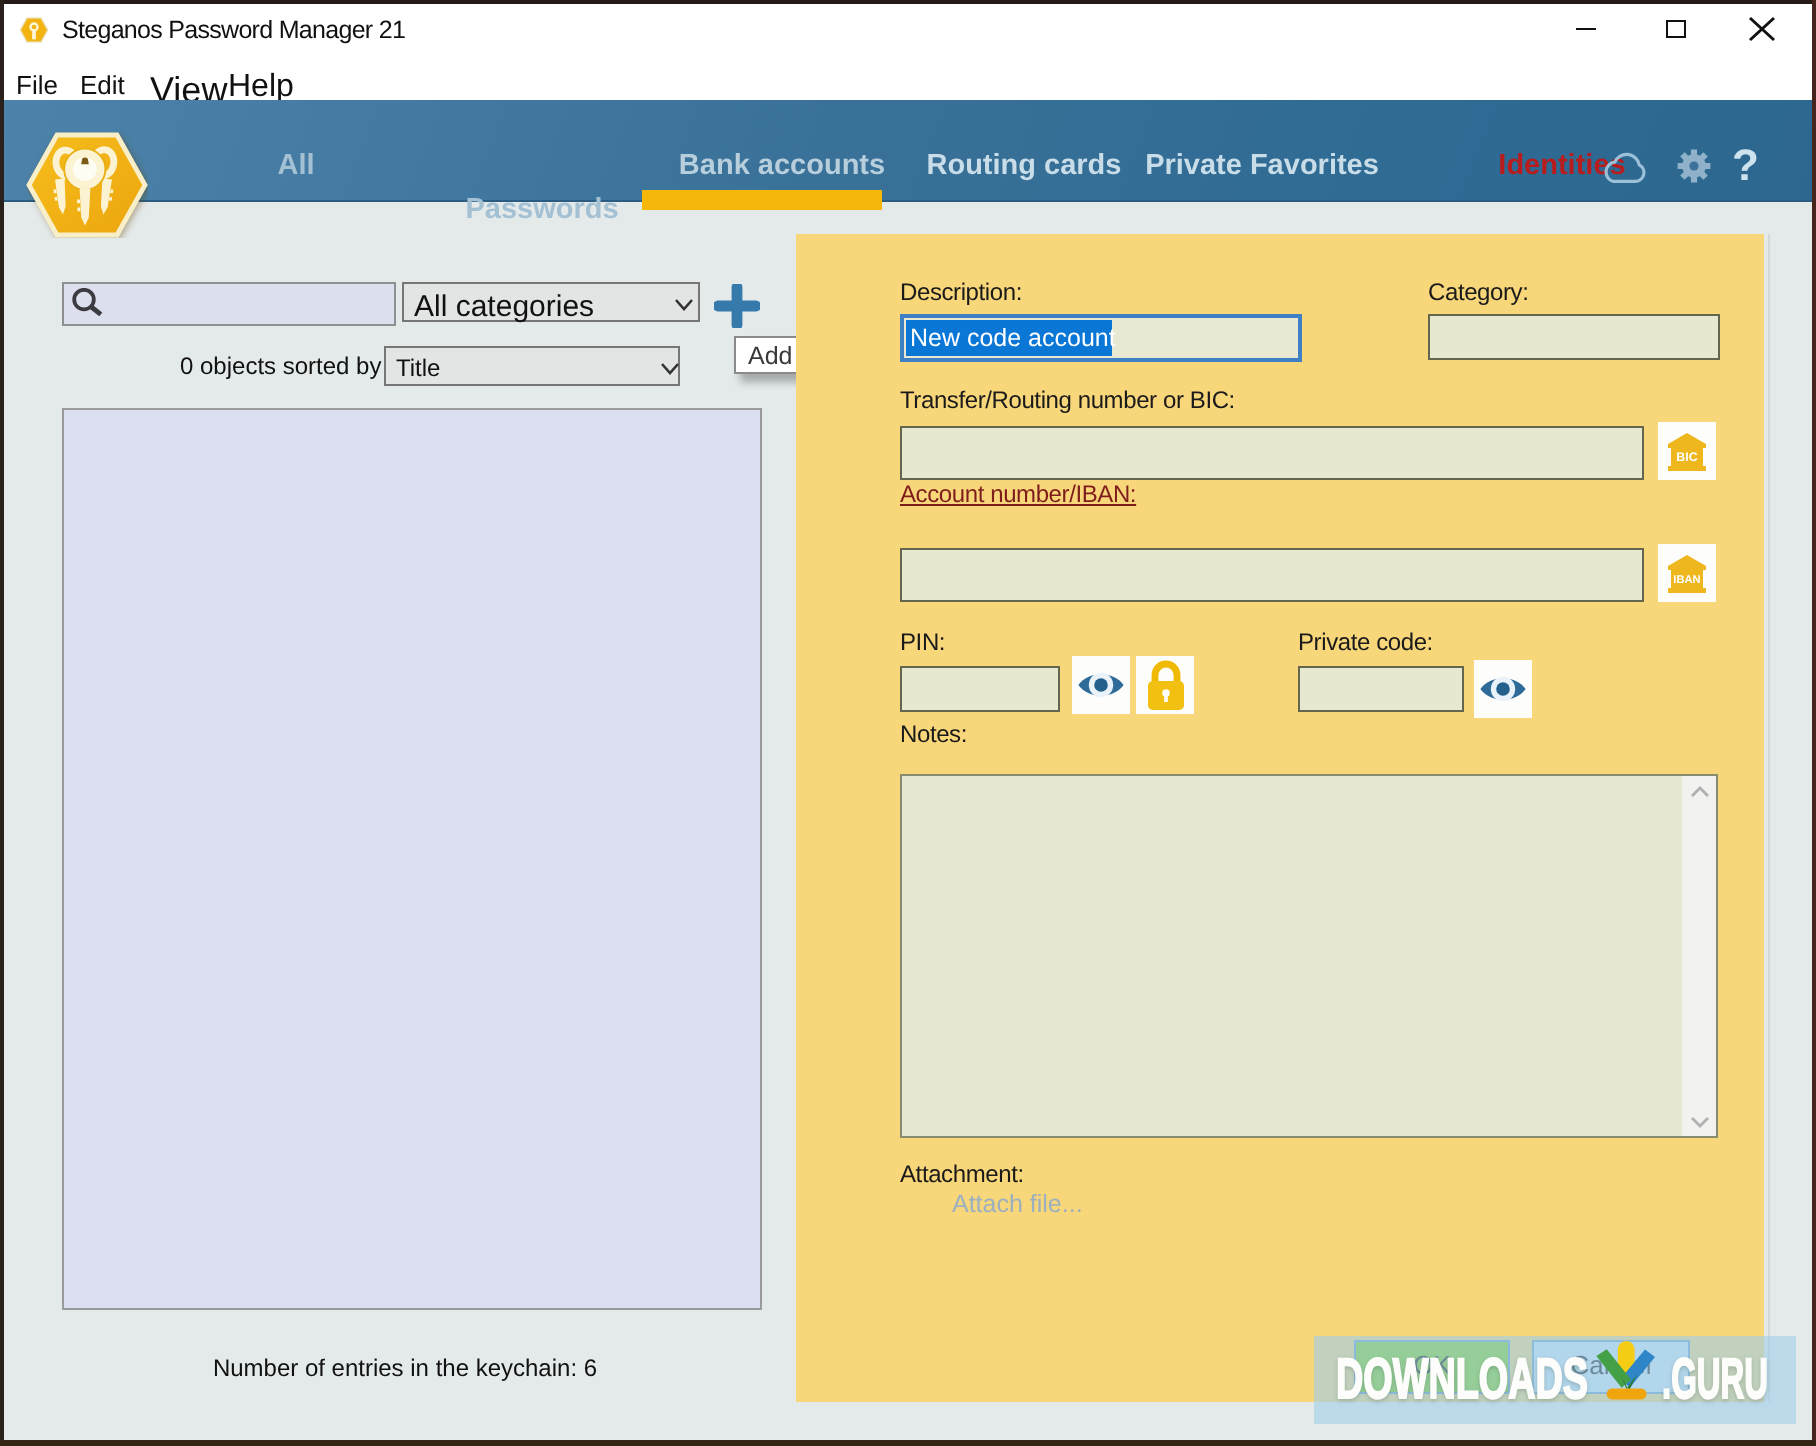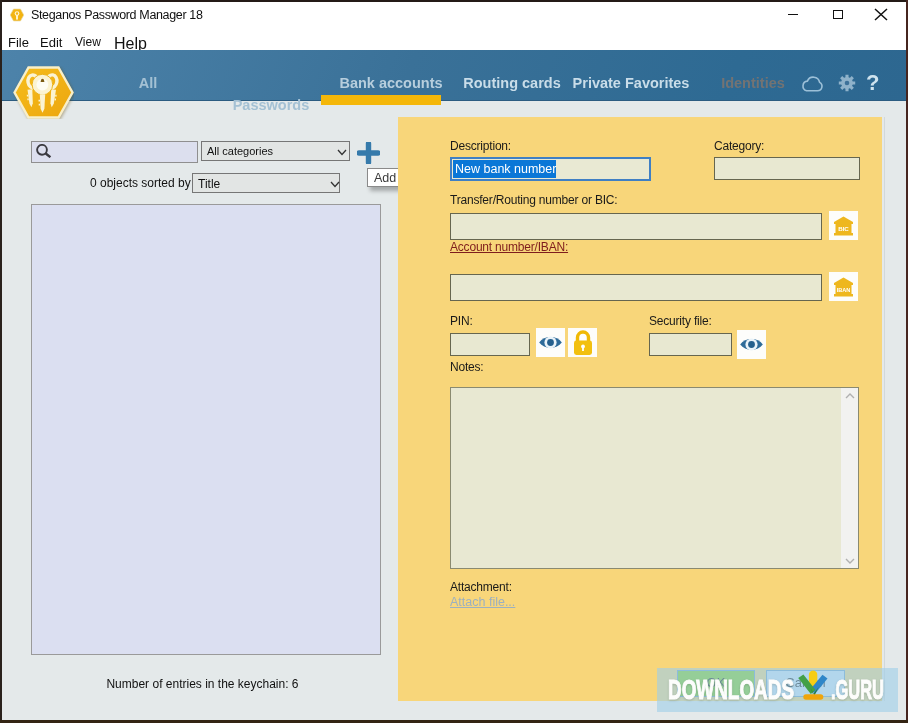--- a/index.html
+++ b/index.html
@@ -13,41 +13,41 @@
 <div class="abs" style="left:2px;top:2px;width:904px;height:48px;background:#fff;"></div>
 
 <svg class="abs" style="left:10px;top:8px;" width="14" height="14" viewBox="0 0 60 53">
   <polygon points="1,26.5 15,1 45,1 59,26.5 45,52 15,52" fill="#f3b411" stroke="#e9d9a0" stroke-width="3"></polygon>
   <g fill="#fdf6d8">
     <circle cx="30" cy="20" r="10"></circle>
     <rect x="26" y="25" width="8" height="22" rx="3"></rect>
   </g>
   <circle cx="30" cy="20" r="5" fill="#f3b411"></circle>
 </svg>
-<div class="abs" style="left:31px;top:8px;font-size:12.5px;letter-spacing:-0.35px;color:#101010;">Steganos Password Manager 18</div>
+<div class="abs" style="left:31px;top:8px;font-size:12.5px;letter-spacing:-0.35px;color:#101010;">Steganos Password Manager 21</div>
 
 <div class="abs" style="left:788px;top:14px;width:10px;height:0;border-top:1.6px solid #111;"></div>
 <div class="abs" style="left:833px;top:10px;width:10px;height:9px;border:1.4px solid #111;"></div>
 <svg class="abs" style="left:874px;top:8px;" width="14" height="13" viewBox="0 0 14 13">
   <path d="M1 1 L13 12 M13 1 L1 12" stroke="#111" stroke-width="1.5"></path>
 </svg>
 
 <div class="abs" style="left:8px;top:35px;font-size:13px;color:#111;">File</div>
 <div class="abs" style="left:40px;top:35px;font-size:13px;color:#111;">Edit</div>
-<div class="abs" style="left:75px;top:35px;font-size:12px;color:#111;">View</div>
+<div class="abs" style="left:75px;top:35px;font-size:18px;color:#111;">View</div>
 <div class="abs" style="left:114px;top:35px;font-size:16px;color:#111;">Help</div>
 
 <div class="abs" style="left:0;top:50px;width:908px;height:51px;background:linear-gradient(112deg,#4d83aa 0%,#3a7198 45%,#2e6a93 80%,#2d6790 100%);border-bottom:1px solid #2b5c81;"></div>
 
 <div class="abs tab" style="left:38px;color:#a4c1d4;">All</div>
 <div class="abs tab" style="left:161px;color:#a4c1d4;margin-top:22px;">Passwords</div>
 <div class="abs tab" style="left:281px;color:#b7cedd;">Bank accounts</div>
 <div class="abs tab" style="left:402px;color:#c9dde9;">Routing cards</div>
 <div class="abs tab" style="left:521px;color:#c9dde9;">Private Favorites</div>
-<div class="abs tab" style="left:643px;color:#737373;">Identities</div>
+<div class="abs tab" style="left:671px;color:#b91c1c;">Identities</div>
 <style>.tab{top:75px;width:220px;text-align:center;font-size:14.5px;font-weight:bold;}</style>
 
 <div class="abs" style="left:321px;top:95px;width:120px;height:10px;background:#f4b70a;"></div>
 
 <svg class="abs" style="left:801px;top:75px;" width="23" height="17" viewBox="0 0 23 17">
   <path d="M5.6 15.7 H16.6 A4.4 4.4 0 0 0 18.6 7.4 A6.4 6.4 0 0 0 6.4 6.1 A4.9 4.9 0 0 0 5.6 15.7 Z" fill="none" stroke="#9cc0d8" stroke-width="1.6" stroke-linejoin="round"></path>
 </svg>
 <svg class="abs" style="left:838px;top:74px;" width="18" height="18" viewBox="0 0 18 18">
   <circle cx="9" cy="9" r="5.9" fill="#8fb2ca"></circle>
   <g stroke="#8fb2ca" stroke-width="3.1">
@@ -89,21 +89,21 @@
   </g>
 </svg>
 
 <div class="abs" style="left:31px;top:141px;width:167px;height:22px;background:#dcdfee;border:1px solid #8f8f8f;"></div>
 <svg class="abs" style="left:36px;top:144px;" width="16" height="14" viewBox="0 0 16 14">
   <circle cx="6" cy="5.8" r="4.9" fill="none" stroke="#3a3a40" stroke-width="1.9"></circle>
   <path d="M9.7 9.5 L14.4 13.2" stroke="#3a3a40" stroke-width="2.4"></path>
 </svg>
 
 <div class="abs" style="left:201px;top:141px;width:149px;height:20px;background:#e2e5e4;border:1px solid #767676;"></div>
-<div class="abs" style="left:207px;top:145px;font-size:11px;color:#111;">All categories</div>
+<div class="abs" style="left:207px;top:145px;font-size:15px;color:#111;">All categories</div>
 <svg class="abs" style="left:337px;top:149px;" width="10" height="7" viewBox="0 0 10 7">
   <path d="M1 1 L5 5.5 L9 1" fill="none" stroke="#333" stroke-width="1.3"></path>
 </svg>
 
 <svg class="abs" style="left:357px;top:142px;" width="23" height="22" viewBox="0 0 23 22">
   <path d="M11.5 1.5 V20.5 M2 11 H21" stroke="#357aab" stroke-width="5.4" stroke-linecap="round"></path>
 </svg>
 
 <div class="abs" style="left:367px;top:168px;width:35px;height:19px;background:#fff;border:1px solid #8a8a8a;box-shadow:3px 4px 4px rgba(0,0,0,.28);"></div>
 <div class="abs" style="left:374px;top:171px;font-size:12.5px;color:#3a3a3a;">Add</div>
@@ -117,21 +117,21 @@
 
 <div class="abs" style="left:31px;top:204px;width:350px;height:451px;background:#dbdff1;border:1px solid #9a9a9a;"></div>
 
 <div class="abs" style="left:27px;top:677px;width:351px;text-align:center;font-size:12px;color:#111;">Number of entries in the keychain: 6</div>
 
 <div class="abs" style="left:398px;top:117px;width:484px;height:584px;background:#f8d67a;"></div>
 
 <div class="abs" style="left:450px;top:139px;font-size:12px;letter-spacing:-0.2px;color:#1a1a1a;">Description:</div>
 <div class="abs" style="left:450px;top:157px;width:201px;height:24px;background:#e9e9d3;border:2px solid #3f7fc4;"></div>
 <div class="abs" style="left:453px;top:160px;width:103px;height:18px;background:#0a77d7;"></div>
-<div class="abs" style="left:455px;top:162px;font-size:12.5px;color:#fff;white-space:pre;">New bank number</div>
+<div class="abs" style="left:455px;top:162px;font-size:12.5px;color:#fff;white-space:pre;">New code account</div>
 
 <div class="abs" style="left:714px;top:139px;font-size:12px;letter-spacing:-0.2px;color:#1a1a1a;">Category:</div>
 <div class="abs" style="left:714px;top:157px;width:146px;height:23px;background:#e8e8d1;border:1px solid #66664f;"></div>
 
 <div class="abs" style="left:450px;top:193px;font-size:12px;letter-spacing:-0.2px;color:#1a1a1a;">Transfer/Routing number or BIC:</div>
 <div class="abs" style="left:450px;top:213px;width:372px;height:27px;background:#e8e8d1;border:1px solid #66664f;"></div>
 <div class="abs" style="left:829px;top:211px;width:29px;height:29px;background:#fdfdfb;"></div>
 <svg class="abs" style="left:831px;top:213px;" width="25" height="25" viewBox="0 0 25 25">
   <g fill="#eeb71e">
     <path d="M3 9 L12.5 3.5 L22 9 L22 11 L3 11 Z"></path>
@@ -162,41 +162,41 @@
   <circle cx="12.5" cy="9.5" r="3.4" fill="#25608d"></circle>
 </svg>
 <div class="abs" style="left:568px;top:328px;width:29px;height:29px;background:#fdfdfb;"></div>
 <svg class="abs" style="left:571px;top:329px;" width="24" height="27" viewBox="0 0 24 27">
   <path d="M6.5 12 V8.5 a5.5 5.5 0 0 1 11 0 V12" fill="none" stroke="#f0b904" stroke-width="3.4"></path>
   <rect x="3" y="11.5" width="18" height="14.5" rx="2.4" fill="#f2c010"></rect>
   <circle cx="12" cy="17.5" r="1.9" fill="#fff"></circle>
   <path d="M11.1 18 h1.8 l0 4 h-1.8 z" fill="#fff"></path>
 </svg>
 
-<div class="abs" style="left:649px;top:314px;font-size:12px;letter-spacing:-0.2px;color:#1a1a1a;">Security file:</div>
+<div class="abs" style="left:649px;top:314px;font-size:12px;letter-spacing:-0.2px;color:#1a1a1a;">Private code:</div>
 <div class="abs" style="left:649px;top:333px;width:83px;height:23px;background:#e8e8d1;border:1px solid #66664f;"></div>
 <div class="abs" style="left:737px;top:330px;width:29px;height:29px;background:#fdfdfb;"></div>
 <svg class="abs" style="left:739px;top:335px;" width="25" height="19" viewBox="0 0 25 19">
   <path d="M1.2 9.5 C6.2 2.3 18.8 2.3 23.8 9.5 C18.8 16.7 6.2 16.7 1.2 9.5 Z" fill="#2e6b99"></path>
   <circle cx="12.5" cy="9.5" r="6.1" fill="#eaf3f9"></circle>
   <circle cx="12.5" cy="9.5" r="3.4" fill="#25608d"></circle>
 </svg>
 
 <div class="abs" style="left:450px;top:360px;font-size:12px;letter-spacing:-0.2px;color:#1a1a1a;">Notes:</div>
 <div class="abs" style="left:450px;top:387px;width:409px;height:182px;background:#e8e8d2;border:1px solid #8a8a70;"></div>
 <div class="abs" style="left:841px;top:388px;width:17px;height:180px;background:#f2f2f0;"></div>
 <svg class="abs" style="left:845px;top:393px;" width="10" height="6" viewBox="0 0 10 6">
   <path d="M1 5 L5 1 L9 5" fill="none" stroke="#b0b0b0" stroke-width="1.4"></path>
 </svg>
 <svg class="abs" style="left:845px;top:558px;" width="10" height="6" viewBox="0 0 10 6">
   <path d="M1 1 L5 5 L9 1" fill="none" stroke="#b0b0b0" stroke-width="1.4"></path>
 </svg>
 
 <div class="abs" style="left:450px;top:580px;font-size:12px;letter-spacing:-0.2px;color:#1a1a1a;">Attachment:</div>
-<div class="abs" style="left:450px;top:595px;font-size:12.5px;color:#9cb0bf;text-decoration:underline;">Attach file...</div>
+<div class="abs" style="left:476px;top:595px;font-size:12.5px;color:#9cb0bf;">Attach file...</div>
 
 <div class="abs" style="left:677px;top:670px;width:78px;height:27px;background:#84cc16;border:1px solid #6d9fc4;text-align:center;font-size:13px;color:#1a1a1a;line-height:24px;">OK</div>
 <div class="abs" style="left:766px;top:670px;width:79px;height:27px;background:#cfe3f2;border:1px solid #6d9fc4;text-align:center;font-size:13px;color:#1a1a1a;line-height:24px;">Cancel</div>
 
 <div class="abs" style="left:884px;top:117px;width:1px;height:584px;background:#d2d8db;"></div>
 
 <div class="abs" style="left:657px;top:668px;width:241px;height:44px;background:rgba(160,206,232,0.62);"></div>
 <svg class="abs" style="left:657px;top:668px;" width="241" height="44" viewBox="0 0 241 44">
   <g filter="drop-shadow(0px 1px 1px rgba(60,80,60,0.25))">
   <text x="11" y="31" textLength="126" lengthAdjust="spacingAndGlyphs" font-family="Liberation Sans" font-weight="bold" font-size="28.5" fill="#fdfdfc" stroke="#fdfdfc" stroke-width="1.1">DOWNLOADS</text>

